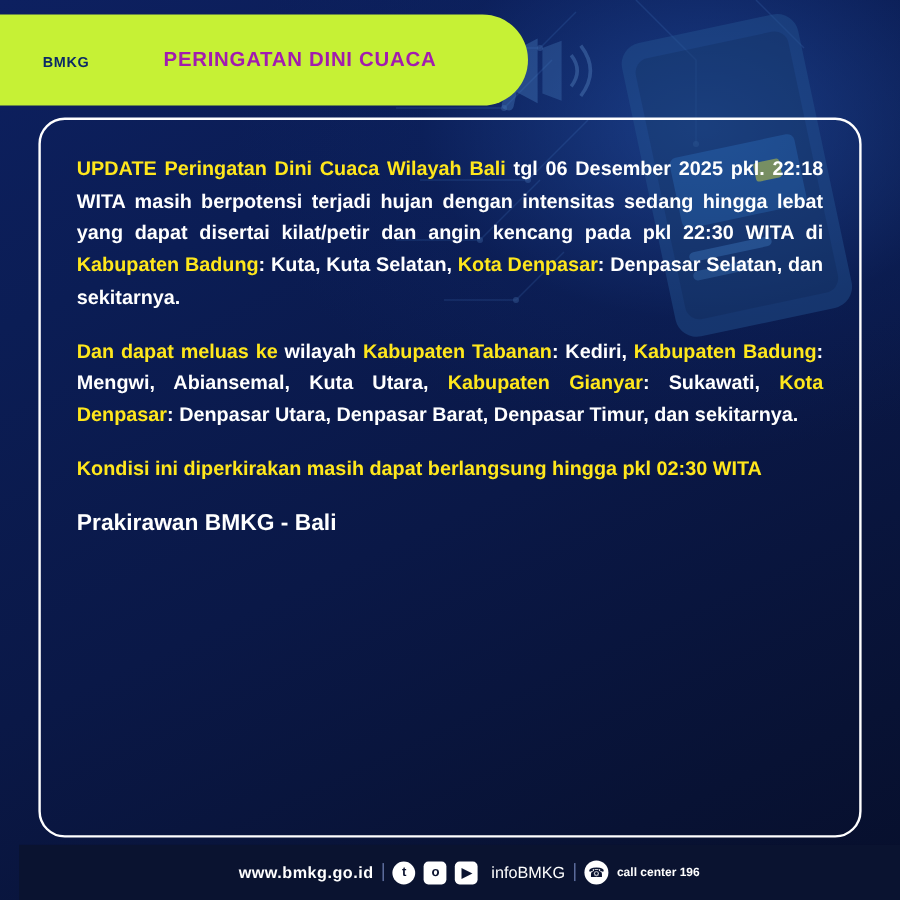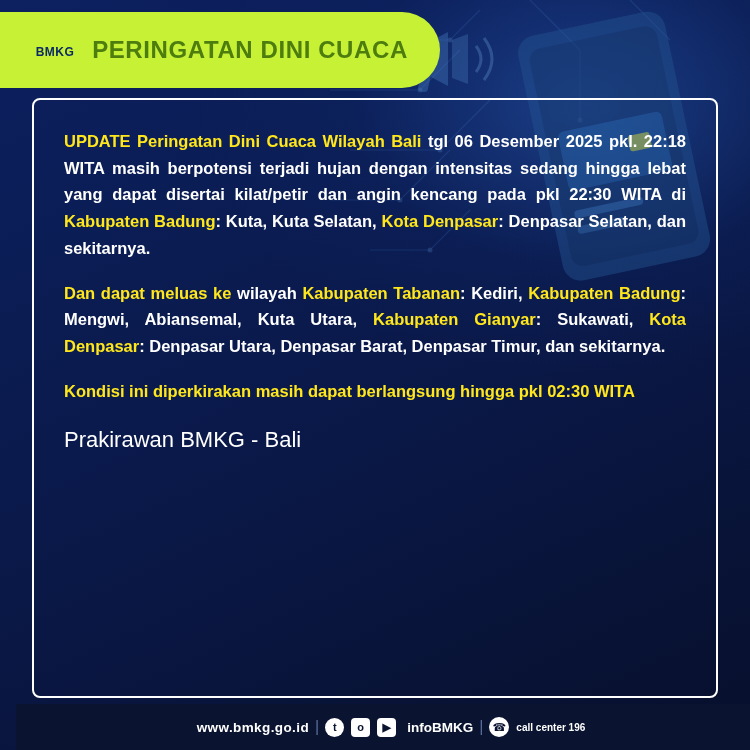--- a/index.html
+++ b/index.html
@@ -63,67 +63,67 @@
   .logo-badge .wave2 { top: 18px; background:#8fd0ff; }
   .logo-badge .wave3 { top: 27px; }
   .logo-text {
     font-size: 12px; font-weight: bold; color: #0b2a66;
     letter-spacing: .5px; margin-top: 3px;
   }
   .header-titles {
     flex: 1; text-align: center; padding-right: 14px;
   }
   .header-titles .t1, .header-titles .t2 {
-    color: #4d7c0f;
+    color: #a21caf;
     font-weight: bold;
-    font-size: 24px;
+    font-size: 17px;
     line-height: 1.12;
     letter-spacing: .6px;
   }
 
   
   .card {
     position: absolute;
     left: 32px; top: 98px;
     width: 686px; height: 600px;
     border: 2px solid #ffffff;
-    border-radius: 8px;
+    border-radius: 22px;
     padding: 28px 30px;
   }
   .para {
     color: #ffffff;
     font-size: 16.5px;
     line-height: 1.62;
     text-align: justify;
     font-weight: bold;
     margin-bottom: 18px;
   }
   .hl { color: #ffe71c; }
   .para-last { margin-bottom: 0; }
-  .sign { color:#ffffff; font-size:22px; font-weight:normal; }
+  .sign { color:#ffffff; font-size:19px; font-weight:bold; }
 
   
   .footer {
     position: absolute; left: 16px; bottom: 0;
     width: 750px; height: 46px;
     background: #0a1330;
     display: flex; align-items: center; justify-content: center;
     gap: 6px;
   }
   .footer .site { color: #ffffff; font-size: 13.5px; font-weight: bold; letter-spacing: .4px; }
   .sep { color: #5a6a9a; font-size: 16px; }
   .social { display: flex; align-items: center; gap: 7px; }
   .sicon {
     width: 19px; height: 19px; border-radius: 4px;
     background: #ffffff; color: #0a1330;
     display: flex; align-items: center; justify-content: center;
     font-size: 11px; font-weight: bold;
   }
   .sicon.round { border-radius: 50%; }
-  .handle { color: #ffffff; font-size: 13.5px; font-weight: bold; margin-left: 4px; text-align: center; }
+  .handle { color: #ffffff; font-size: 13.5px; font-weight: normal; margin-left: 4px; text-align: center; }
   .call { display: flex; align-items: center; gap: 7px; }
   .call .pico {
     width: 20px; height: 20px; border-radius: 50%;
     background: #ffffff; color: #0a1330;
     display:flex; align-items:center; justify-content:center; font-size: 11px;
   }
   .call .ctext { color: #ffffff; font-size: 10px; font-weight: bold; }
 </style>
 </head>
 <body>

